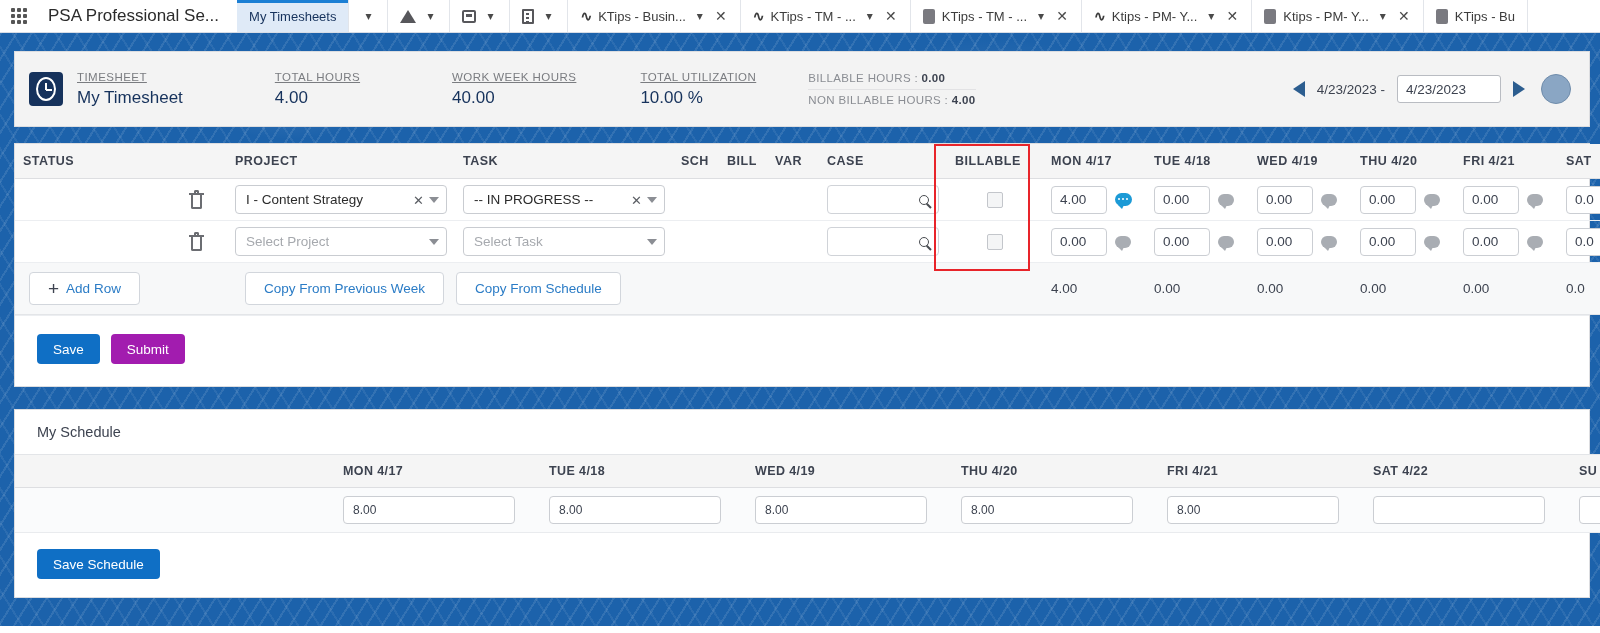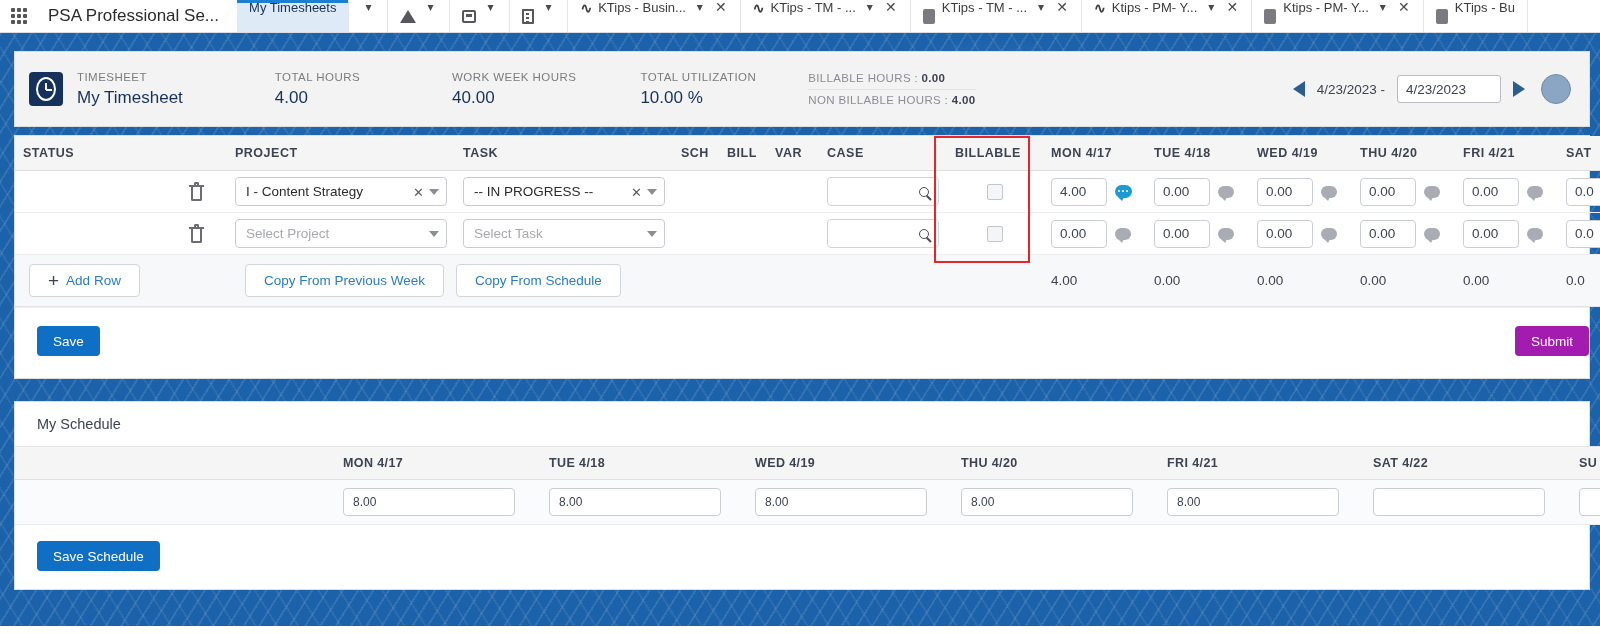--- a/index.html
+++ b/index.html
@@ -34,21 +34,21 @@
   .waffle-grid i { display:block; width:4px; height:4px; background:#555; border-radius:1px; }
 
   .app-title {
     display: flex; align-items: center;
     padding: 0 18px 0 10px;
     font-size: 17px; color: #2b2b2b;
     min-width: 0;
   }
 
   .tab {
-    display: flex; 
+    display: flex; align-items: center;
     gap: 7px;
     padding: 0 12px;
     font-size: 13px;
     color: #3c3c3c;
     border-right: 1px solid #e2e5ea;
     position: relative;
     min-width: 0;
     background: #fff;
   }
   .tab.active {
@@ -144,21 +144,21 @@
     width:2px; height:7px; background:#fff; transform: translateX(-50%);
   }
   .ts-badge .clock::after {
     content:""; position:absolute; left:50%; top:10px;
     width:6px; height:2px; background:#fff;
   }
 
   .kpi { padding-right: 34px; flex: 0 0 auto; }
   .kpi-label {
     font-size: 11.5px; letter-spacing: .45px; color: #7a7c80; text-transform: uppercase;
-    margin-bottom: 5px; white-space: nowrap;
+    margin-bottom: 5px; white-space: nowrap; text-decoration: underline;
   }
   .kpi-value { font-size: 17px; color: #16325c; white-space: nowrap; }
 
   .kpi-pairs { display:flex; flex:0 0 auto; }
   .kpi-col { padding-right: 40px; }
   .kpi-line {
     font-size: 11.5px; letter-spacing: .35px; color: #8a8d93; text-transform: uppercase;
     padding: 4px 0 5px 0; white-space: nowrap;
   }
   .kpi-col .kpi-line:first-child { border-bottom: 1px solid #e2e2e4; }
@@ -189,21 +189,21 @@
   .avatar-circ {
     width: 30px; height: 30px; border-radius: 50%;
     background: #8aa6c4; border: 1px solid #6f8cab;
     margin-left: 4px;
   }
 
   
   .card {
     background: #fff;
     border: 1px solid #dcdde0;
-    margin-top: 8px;
+    margin-top: 16px;
   }
 
   .tstable { width: 100%; border-collapse: collapse; table-layout: fixed; }
   .tstable th {
     background: #f5f5f5;
     border-bottom: 1px solid #dddee1;
     font-size: 12.5px; letter-spacing: .5px;
     color: #3d4350; text-transform: uppercase;
     text-align: left;
     padding: 10px 8px;
@@ -338,21 +338,21 @@
     height: 33px;
     border: 1px solid #d2d6dc; border-radius: 4px; background: #fff;
     color: #2b7cc6; font-size: 13.5px;
     padding: 0 18px;
     display:flex; align-items:center; gap: 7px;
     cursor: pointer;
     font-family: "Liberation Sans", sans-serif;
   }
   .plus { font-size: 19px; color:#3d4350; line-height: 1; font-weight: 300; }
 
-  .action-bar { padding: 18px 0 22px 22px; display:flex; gap: 26px; border-top: 1px solid #eceef1; justify-content: space-between; }
+  .action-bar { padding: 18px 0 22px 22px; display:flex; gap: 11px; border-top: 1px solid #eceef1; }
   .btn-primary {
     height: 30px; border: none; border-radius: 4px;
     background: #0f6fc5; color: #fff; font-size: 13.5px;
     padding: 0 16px; cursor: pointer;
     font-family: "Liberation Sans", sans-serif;
   }
   .btn-primary.alt { background: #a21caf; }
 
   
   .sched-title {

